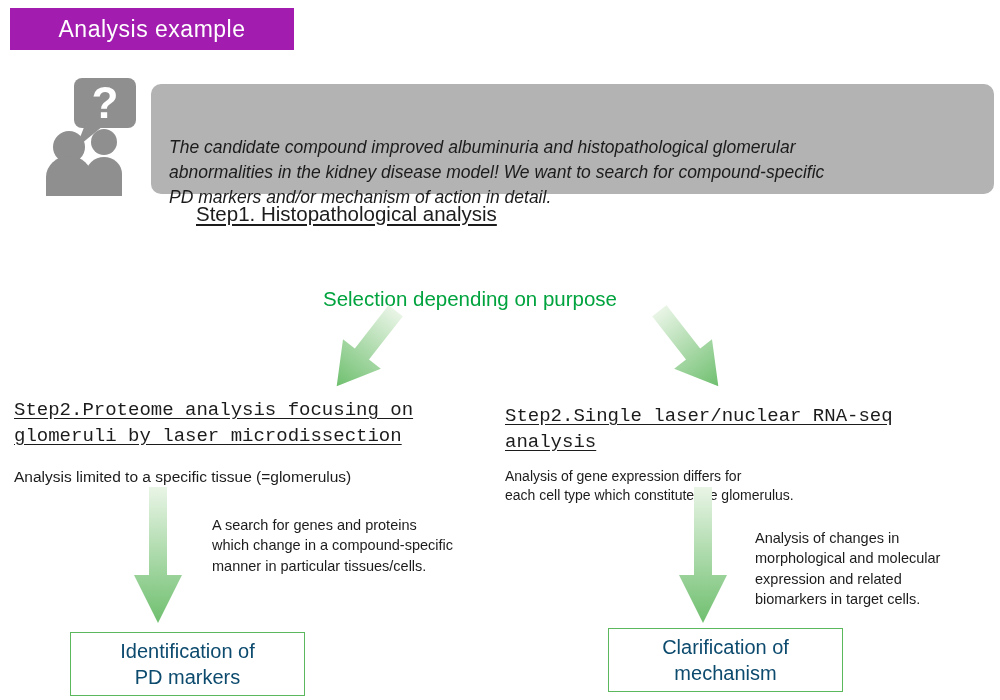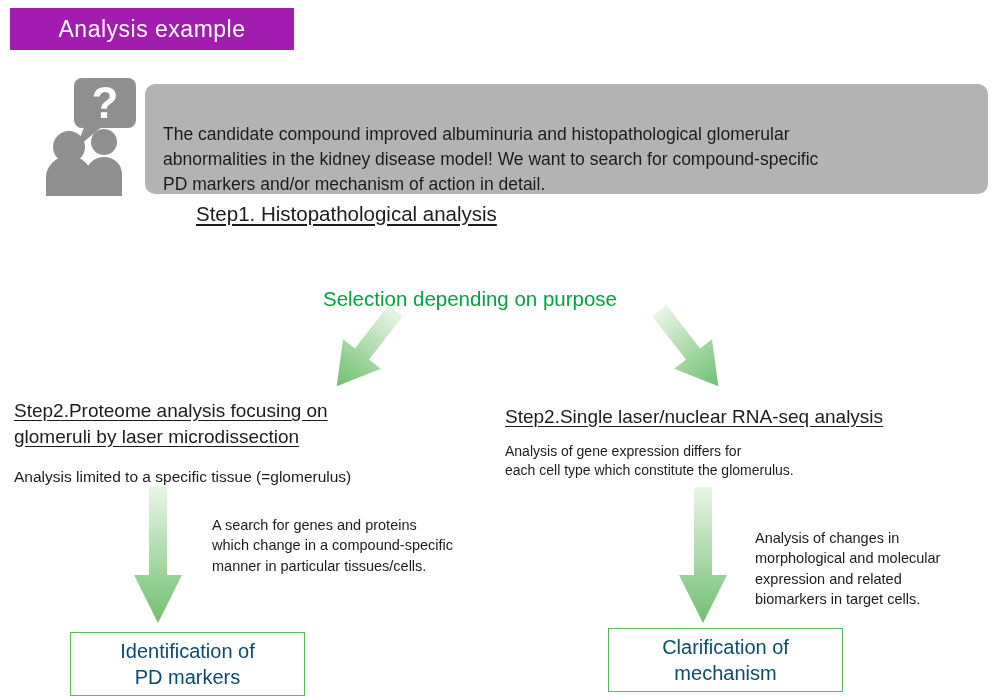--- a/index.html
+++ b/index.html
@@ -17,45 +17,46 @@
     position: absolute; left: 10px; top: 8px;
     width: 284px; height: 42px;
     background: #a21caf; color: #ffffff;
     font-size: 23px; letter-spacing: 0.5px;
     display: flex; align-items: center; justify-content: center;
   }
 
   .people-icon { position: absolute; left: 40px; top: 76px; width: 102px; height: 120px; }
 
   .intro-bubble {
-    position: absolute; left: 145px; top: 84px;
+    position: absolute; left: 151px; top: 84px;
     width: 843px; height: 110px;
     background: #b3b3b3; border-radius: 10px;
-    padding: 13px 18px;
+    padding: 26px 18px;
     font-size: 17.5px; line-height: 1.42; color: #1c1c1c;
     white-space: pre-line;
+    font-style: italic;
   }
 
   .step1-block { position: absolute; left: 196px; top: 199px; width: 640px; font-size: 20.5px; line-height: 1.42; color: #1c1c1c; }
   .step1-title { text-decoration: underline; text-underline-offset: 3px; }
   .step1-desc { white-space: pre-line; }
 
   .selection-label {
     position: absolute; left: 160px; top: 287px; width: 620px;
     text-align: center; font-size: 20.5px; color: #00a33e;
   }
 
   .arrow { position: absolute; }
   .arrow-left-diag { left: 335px; top: 300px; transform: rotate(38deg); }
   .arrow-right-diag { left: 660px; top: 300px; transform: rotate(-38deg); }
   .arrow-vert-left { left: 128px; top: 487px; }
   .arrow-vert-right { left: 673px; top: 487px; }
 
   .branch { position: absolute; color: #1c1c1c; }
-  .branch-title { font-size: 19px; line-height: 1.35; text-decoration: underline; text-underline-offset: 3px; white-space: pre-line; }
+  .branch-title { font-size: 19px; line-height: 1.35; text-decoration: underline; text-underline-offset: 3px; white-space: pre-line; font-family: Liberation Mono, monospace; }
   .branch-left { left: 14px; top: 398px; width: 420px; }
   .branch-left .branch-desc { font-size: 15.5px; margin-top: 19px; }
   .branch-right { left: 505px; top: 404px; width: 460px; }
   .branch-right .branch-desc { font-size: 14px; margin-top: 12px; line-height: 1.35; white-space: pre-line; }
 
   .arrow-note { position: absolute; font-size: 14.5px; line-height: 1.4; color: #1c1c1c; white-space: pre-line; }
   .note-left { left: 212px; top: 515px; width: 340px; }
   .note-right { left: 755px; top: 528px; width: 245px; }
 
   .result-box {

